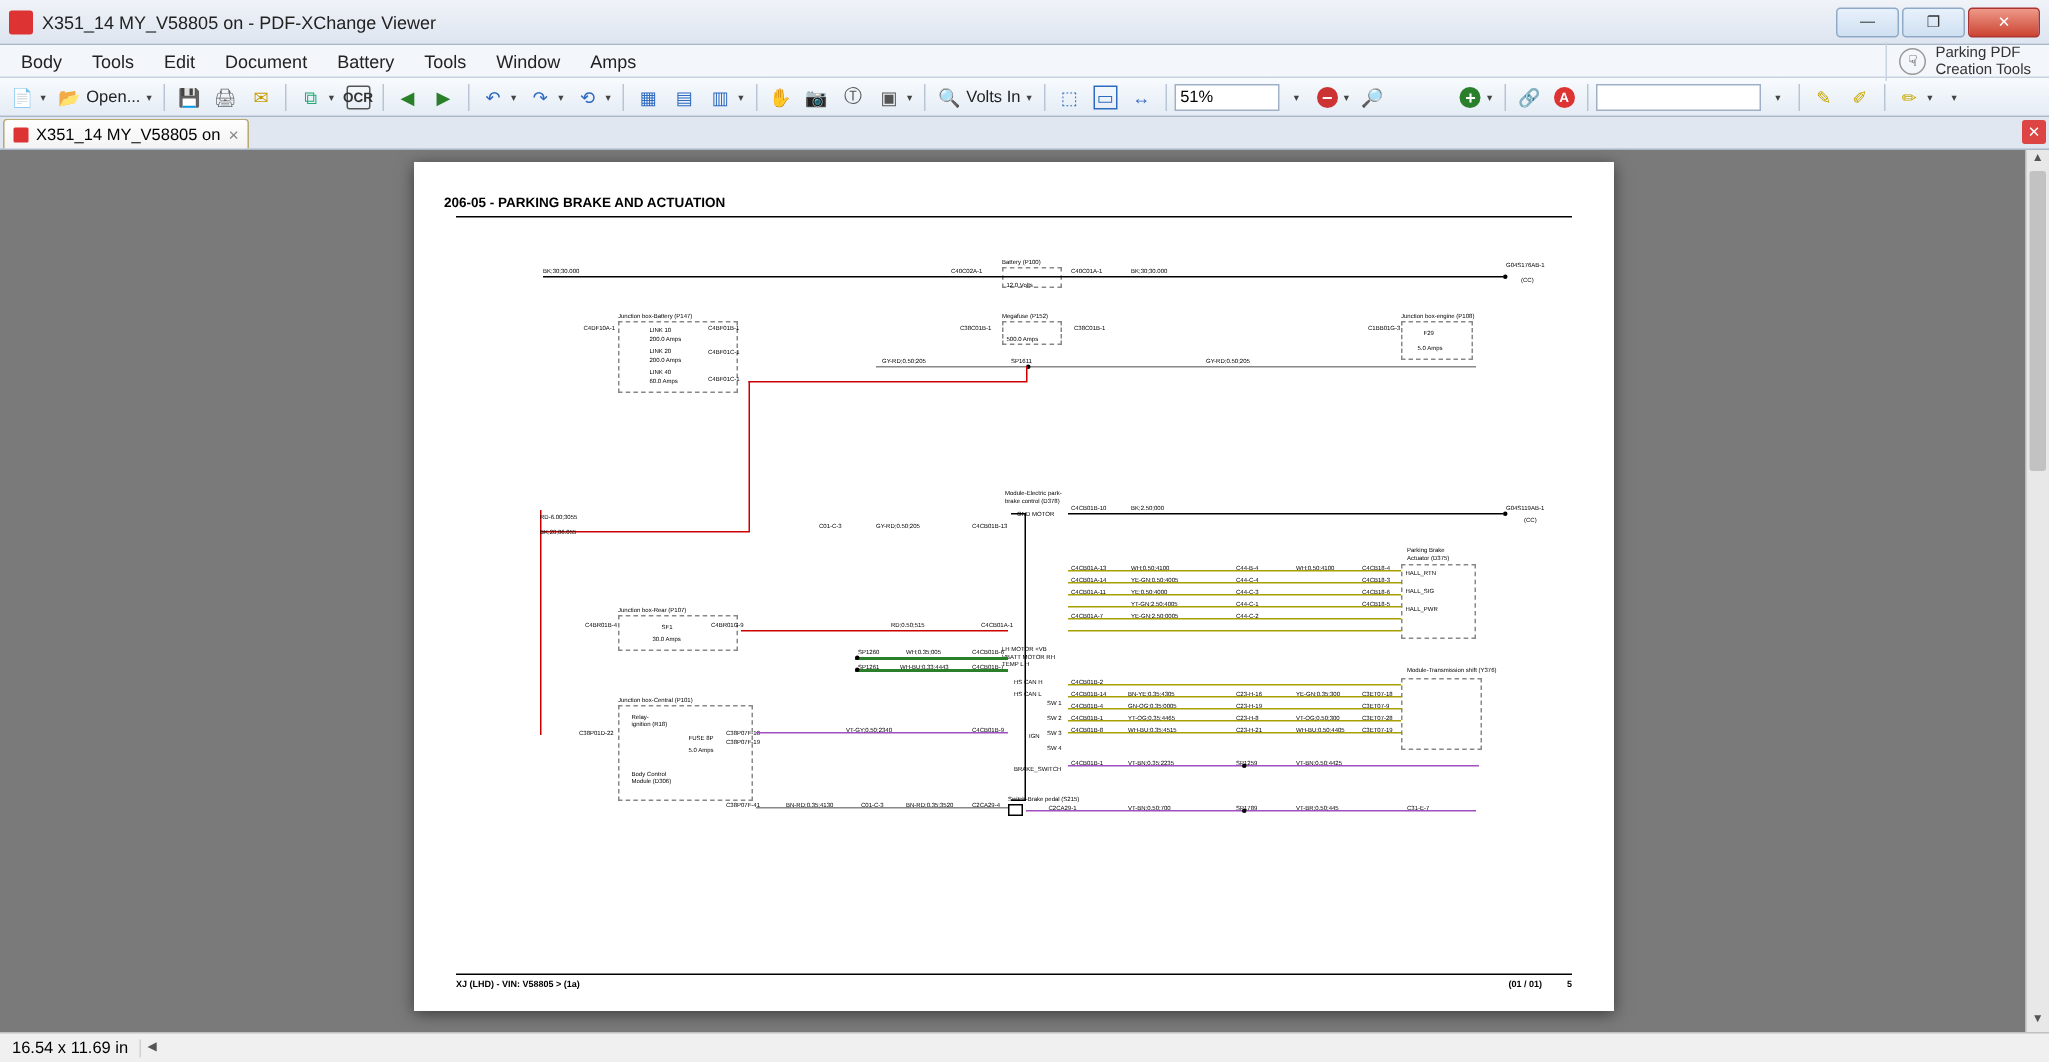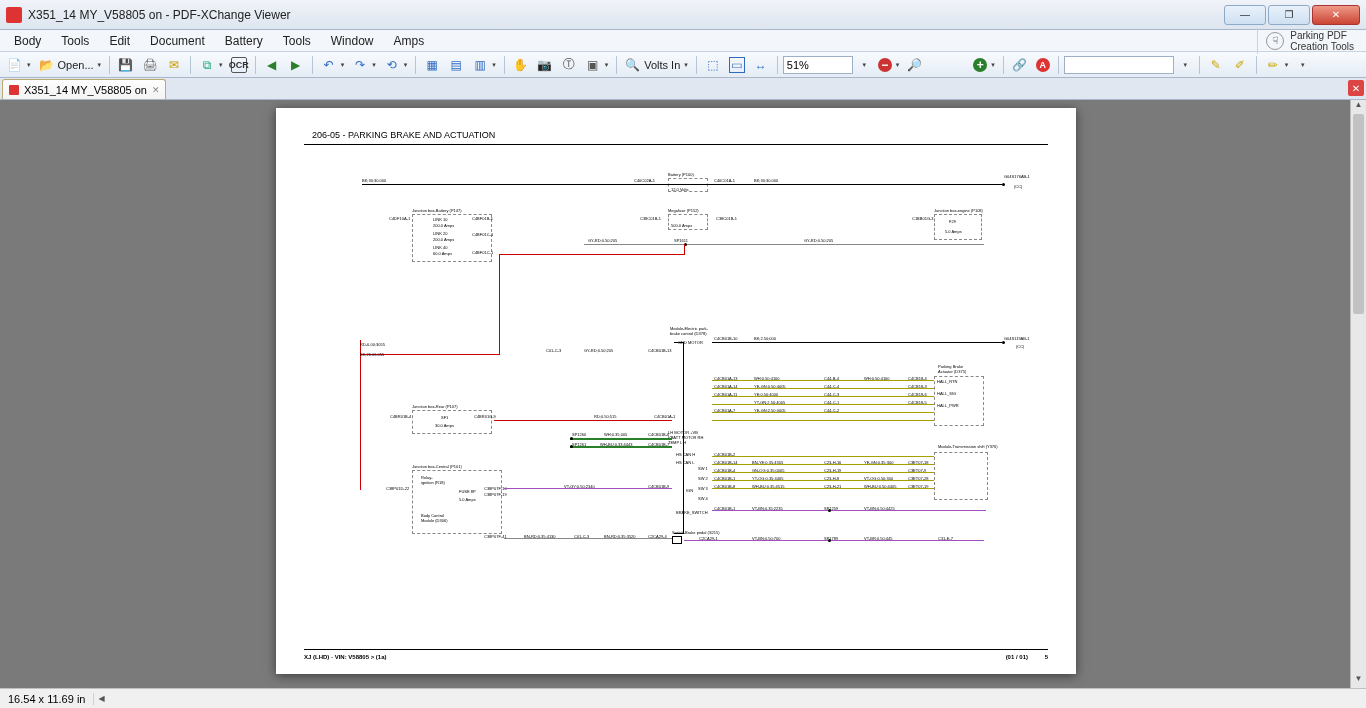--- a/index.html
+++ b/index.html
@@ -59,21 +59,21 @@
 .tab-close-all { position: absolute; right: 2px; top: 2px; width: 16px; height: 16px; background: #d44; color: #fff; display: flex; align-items: center; justify-content: center; font-size: 10px; border-radius: 2px; cursor: pointer; }
 
 
 .viewport { position: absolute; top: 100px; left: 0; right: 0; bottom: 20px; background: #7a7a7a; overflow: hidden; }
 .vscroll { position: absolute; right: 0; top: 0; bottom: 0; width: 16px; background: #e8e8e8; border-left: 1px solid #bbb; }
 .vscroll-thumb { position: absolute; left: 2px; right: 2px; top: 14px; height: 200px; background: #c2c2c2; border-radius: 2px; }
 .vscroll-arrow { position: absolute; left:0; right:0; height:14px; text-align:center; font-size:8px; color:#555; }
 
 .page { position: absolute; left: 276px; top: 8px; width: 800px; height: 566px; background: #fff; box-shadow: 0 2px 10px rgba(0,0,0,.5); }
 
-.doc-title { position:absolute; left:36px; top:22px; font-size:9px; font-weight:normal; color:#000; }
+.doc-title { position:absolute; left:20px; top:22px; font-size:9px; font-weight:bold; color:#000; }
 .doc-rule { position:absolute; left:28px; top:36px; right:28px; height:1px; background:#000; }
 
 
 .diagram { position:absolute; left:28px; top:56px; right:28px; bottom:50px; font-size:4px; color:#000; }
 .box { position:absolute; border:1px dashed #888; padding:1px 2px; font-size:4px; }
 .solid-box { position:absolute; border:1px solid #000; }
 .wire { position:absolute; background:#000; }
 .wire.r { background:#c00; }
 .wire.y { background:#a8a000; }
 .wire.p { background:#a050c0; }

